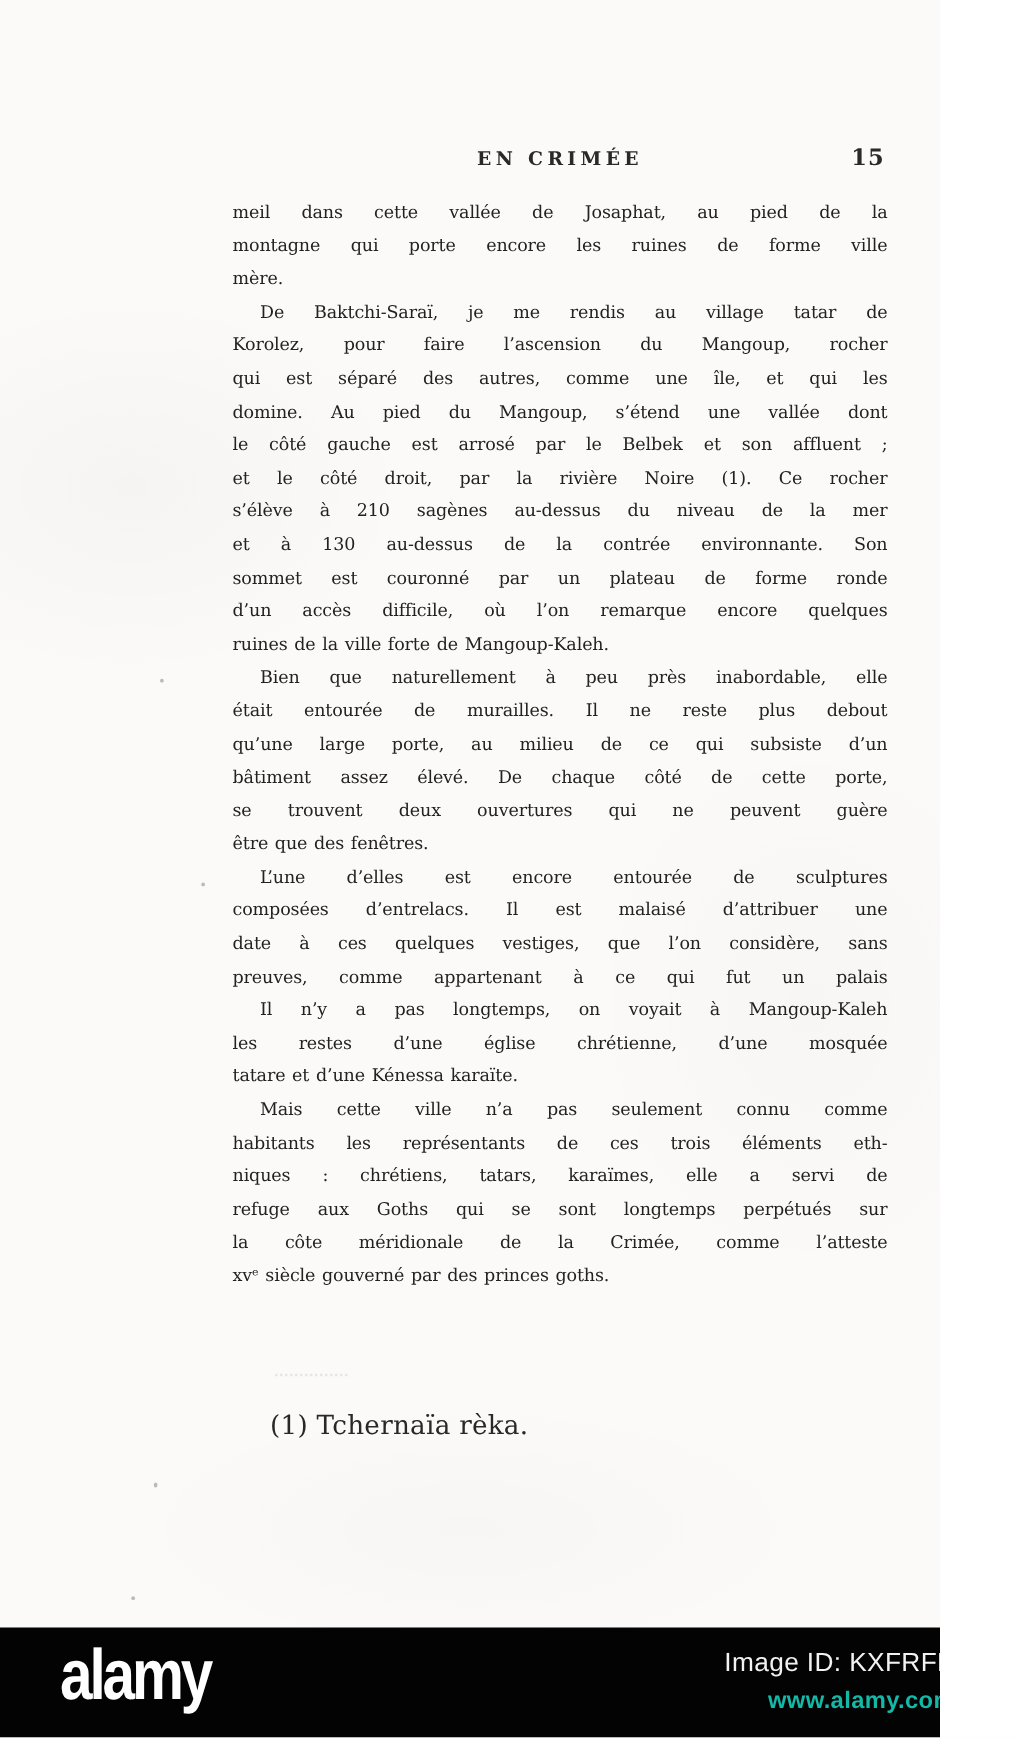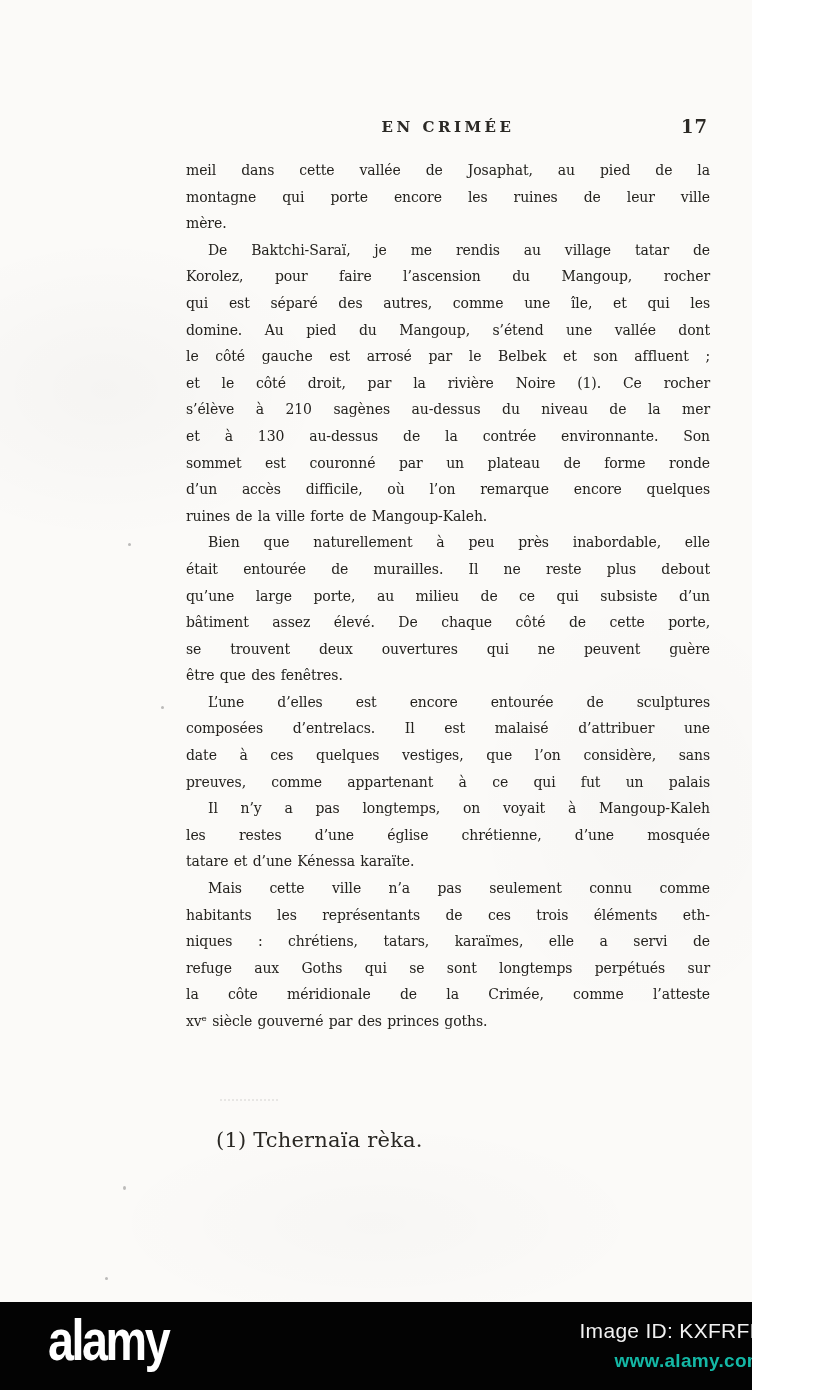--- a/index.html
+++ b/index.html
@@ -123,27 +123,27 @@
     color: #14b8a6;
   }
 </style>
 </head>
 <body>
 
 <div class="page">
 
   <div class="running-header">
     <span class="header-title">EN CRIMÉE</span>
-    <span class="page-number">17</span>
+    <span class="page-number">15</span>
   </div>
 
   <div class="text-block">
 
     <div class="line">meil dans cette vallée de Josaphat, au pied de la</div>
-    <div class="line">montagne qui porte encore les ruines de leur ville</div>
+    <div class="line">montagne qui porte encore les ruines de forme ville</div>
     <div class="line last">mère.</div>
 
     <div class="line indent">De Baktchi-Saraï, je me rendis au village tatar de</div>
     <div class="line">Korolez, pour faire l’ascension du Mangoup, rocher</div>
     <div class="line">qui est séparé des autres, comme une île, et qui les</div>
     <div class="line">domine. Au pied du Mangoup, s’étend une vallée dont</div>
     <div class="line">le côté gauche est arrosé par le Belbek et son affluent ;</div>
     <div class="line">et le côté droit, par la rivière Noire (1). Ce rocher</div>
     <div class="line">s’élève à 210 sagènes au-dessus du niveau de la mer</div>
     <div class="line">et à 130 au-dessus de la contrée environnante. Son</div>

